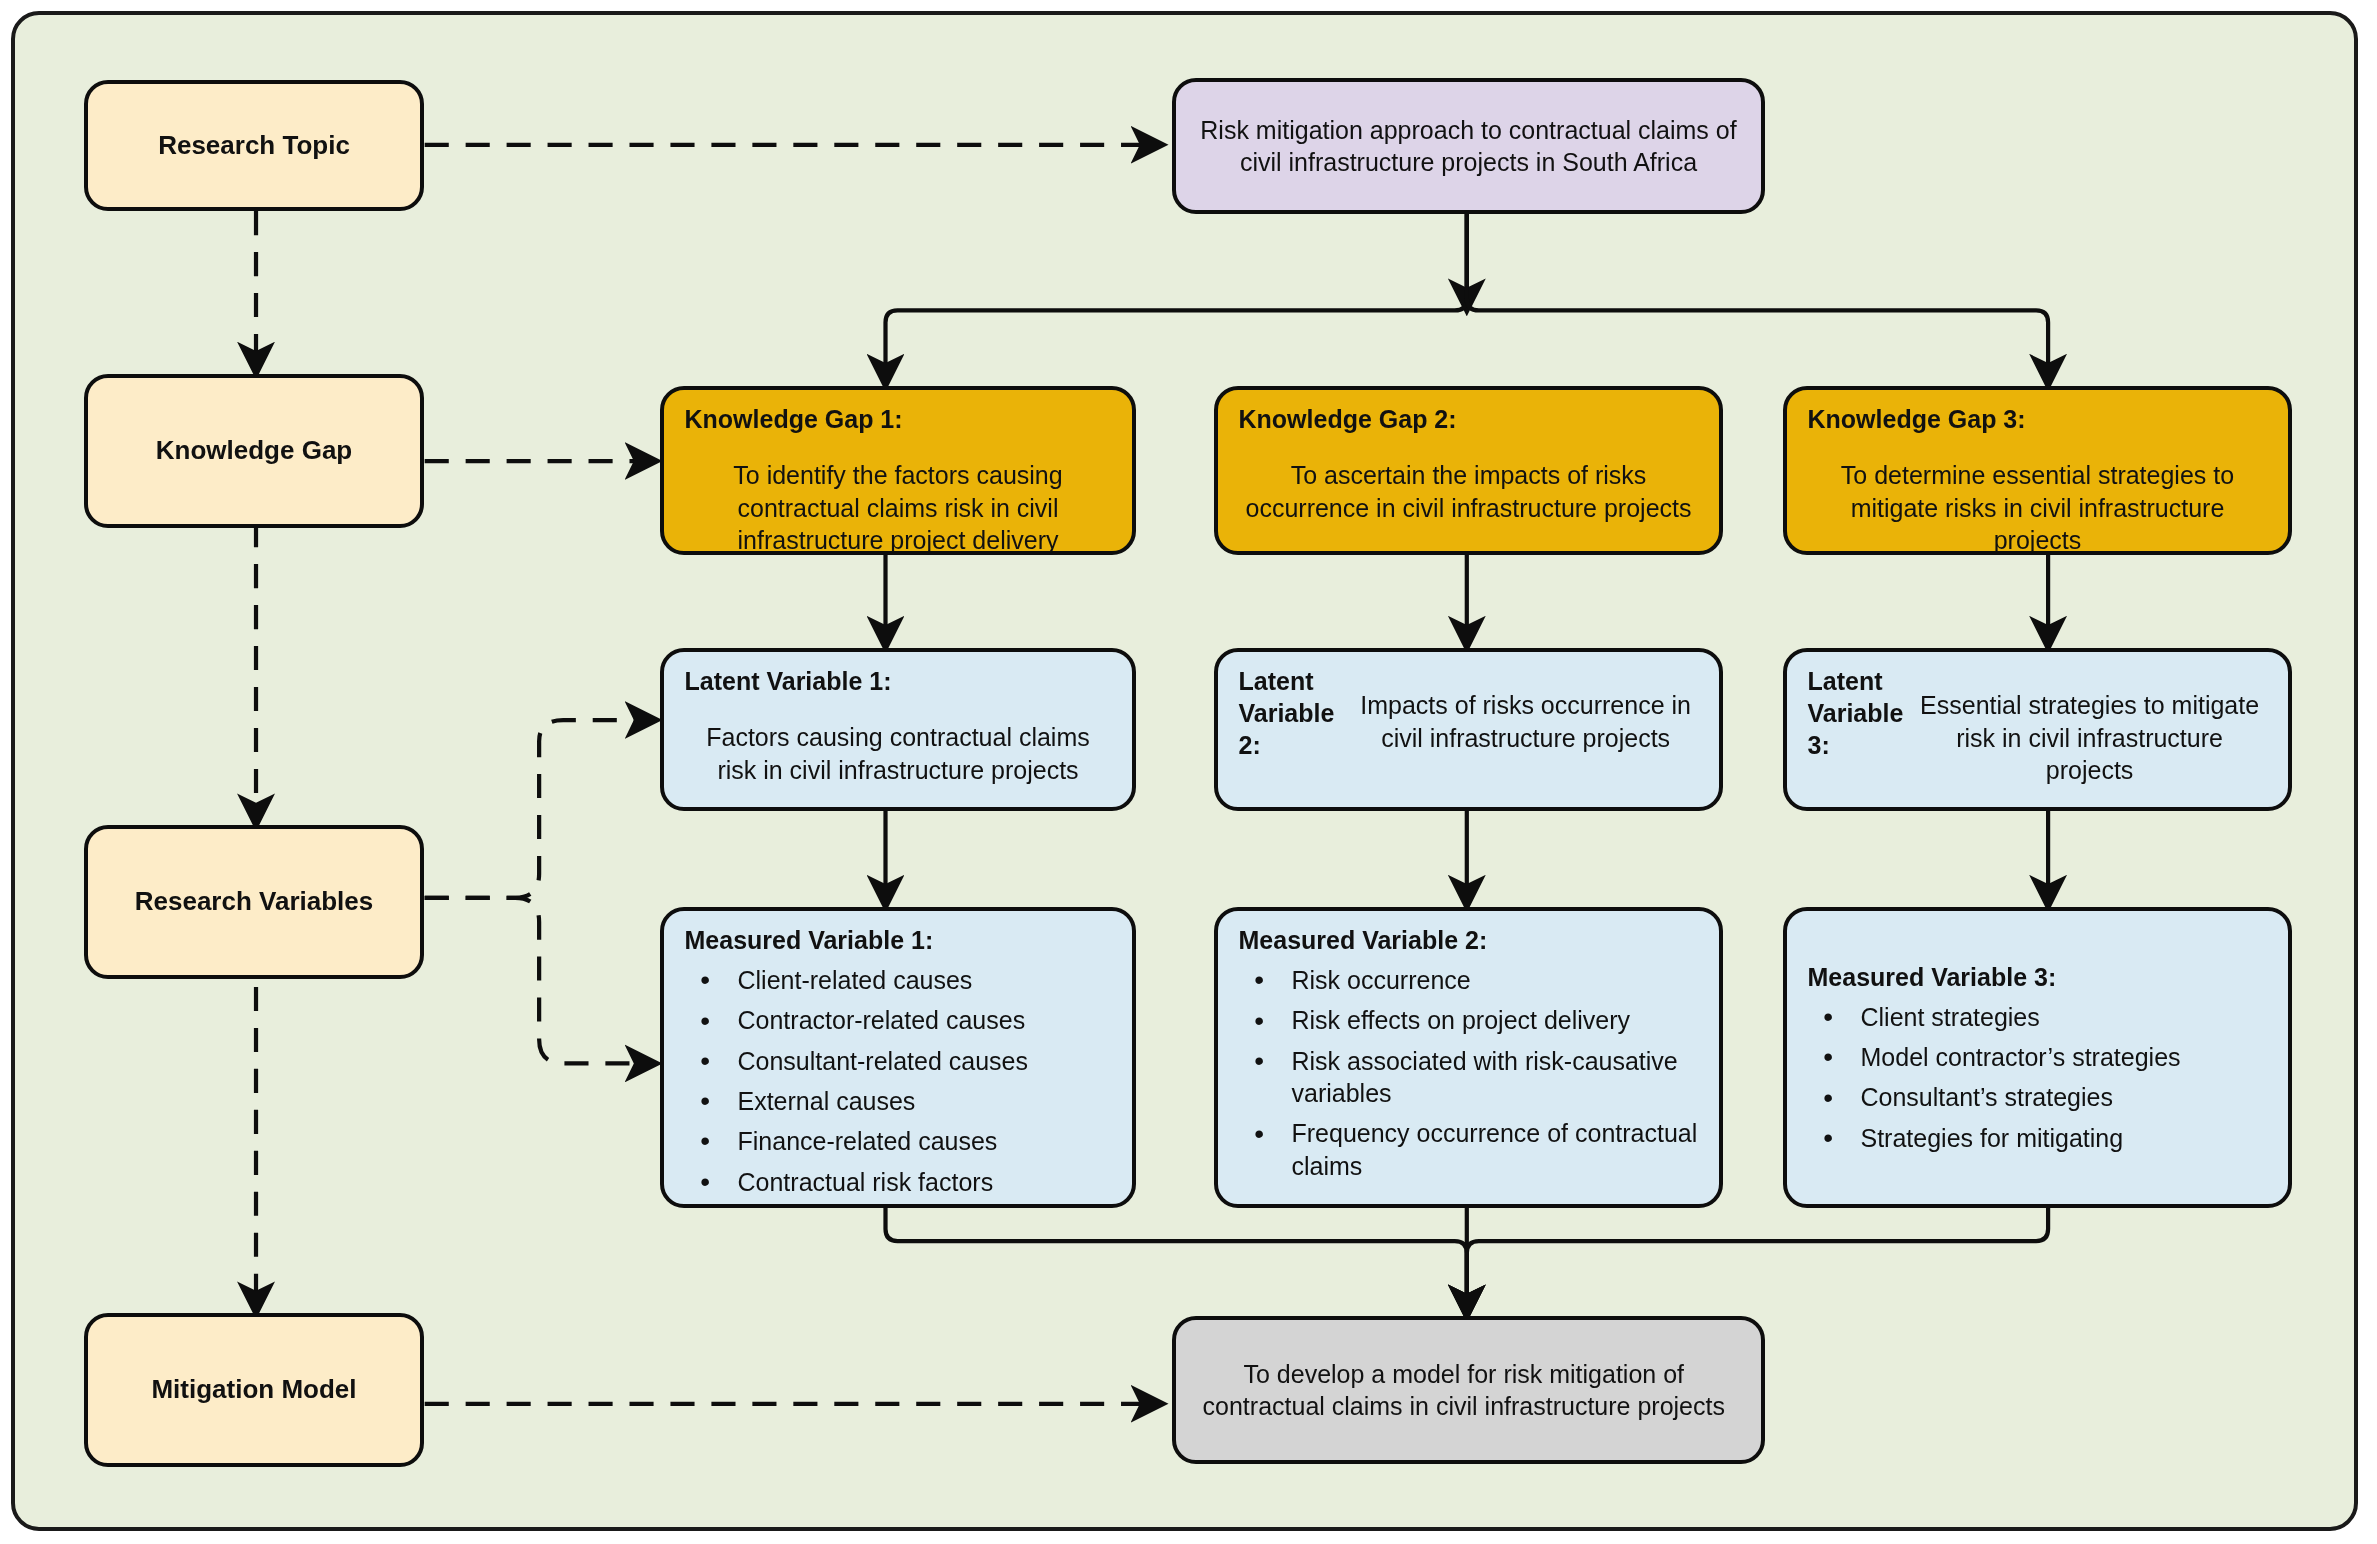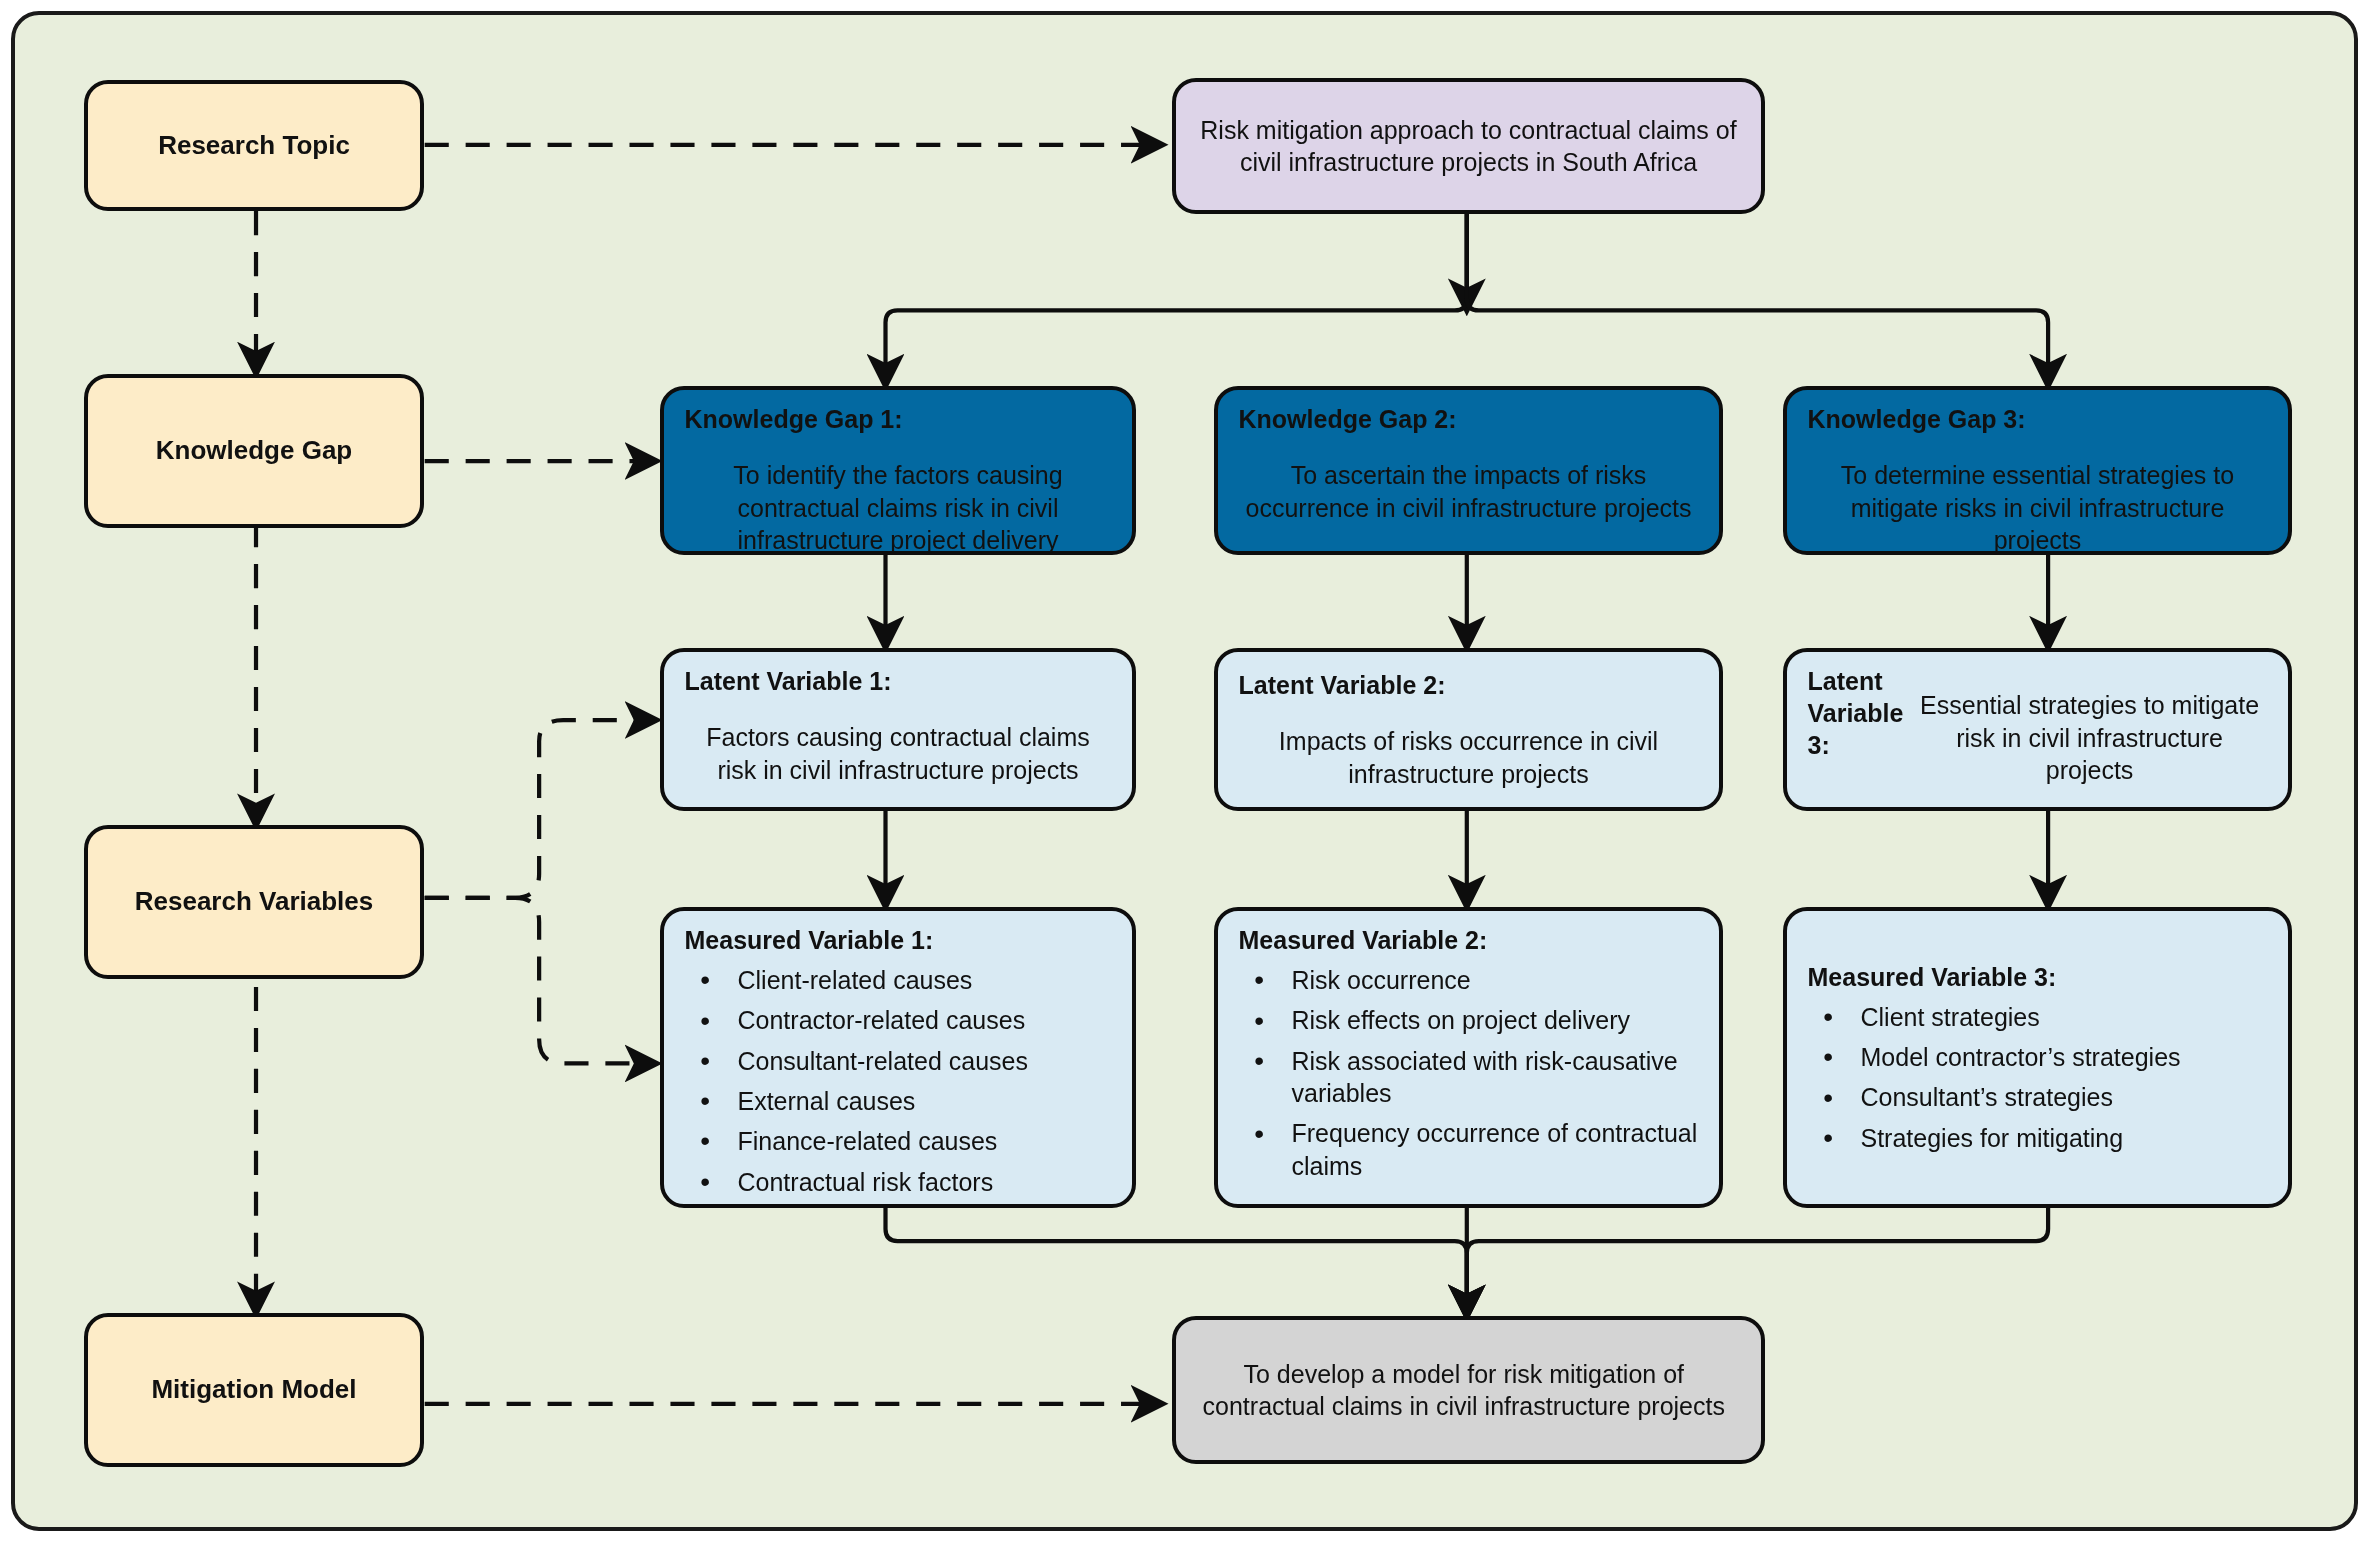--- a/index.html
+++ b/index.html
@@ -5,21 +5,21 @@
   html,body{margin:0;padding:0;background:#ffffff;}
   body{font-family:"Liberation Sans", sans-serif;}
   #stage{position:relative;width:2377px;height:1545px;overflow:hidden;background:#ffffff;}
   #frame{position:absolute;left:11px;top:11px;width:2347px;height:1520px;
          background:#e8eedc;border:4.2px solid #1a1a1a;border-radius:28px;box-sizing:border-box;}
   .node{position:absolute;box-sizing:border-box;border:4.2px solid #0d0d0d;border-radius:24px;
         z-index:4;overflow:hidden;}
   .ctr{display:flex;align-items:center;justify-content:center;text-align:center;}
   .yellow{background:#fdecc8;}
   .purple{background:#ddd4e8;}
-  .pink{background:#0369a1;}
+  .pink{background:#eab308;}
   .blue{background:#d9eaf3;}
   .grey{background:#d4d4d4;}
   .yellow .lbl{font-weight:bold;font-size:26px;color:#111;line-height:1.2;}
   .bodytext{font-size:25px;color:#111;line-height:1.30;}
   .hdr{font-weight:bold;font-size:25px;color:#111;display:block;line-height:1.28;}
   .indent{display:block;text-align:center;margin-top:24px;}
   ul.bul{list-style:none;margin:0;padding:0;}
   ul.bul li{position:relative;padding-left:53px;font-size:25px;color:#111;line-height:1.30;
             margin-top:7.8px;text-align:left;}
   ul.bul li:before{content:"\2022";position:absolute;left:15.7px;top:-1.8px;font-size:28px;line-height:1.30;}
@@ -103,21 +103,21 @@
   <div class="node pink pad" style="left:1783px;top:386px;width:509px;height:169px;">
     <span class="hdr">Knowledge Gap 3:</span>
     <span class="bodytext indent">To determine essential strategies to mitigate risks in civil infrastructure projects</span>
   </div>
 
   <div class="node blue pad" style="left:660px;top:648px;width:476px;height:163px;">
     <span class="hdr">Latent Variable 1:</span>
     <span class="bodytext indent">Factors causing contractual claims risk in civil infrastructure projects</span>
   </div>
 
-  <div class="node blue pad" style="left:1214px;top:648px;width:509px;height:163px;display:flex;flex-direction:column;justify-content:center;">
+  <div class="node blue pad" style="left:1214px;top:648px;width:509px;height:163px;display:flex;flex-direction:row;justify-content:center;">
     <span class="hdr">Latent Variable 2:</span>
     <span class="bodytext indent">Impacts of risks occurrence in civil infrastructure projects</span>
   </div>
 
   <div class="node blue pad" style="left:1783px;top:648px;width:509px;height:163px;display:flex;justify-content:center;">
     <span class="hdr">Latent Variable 3:</span>
     <span class="bodytext indent">Essential strategies to mitigate risk in civil infrastructure projects</span>
   </div>
 
   <div class="node blue pad" style="left:660px;top:907px;width:476px;height:301px;">

